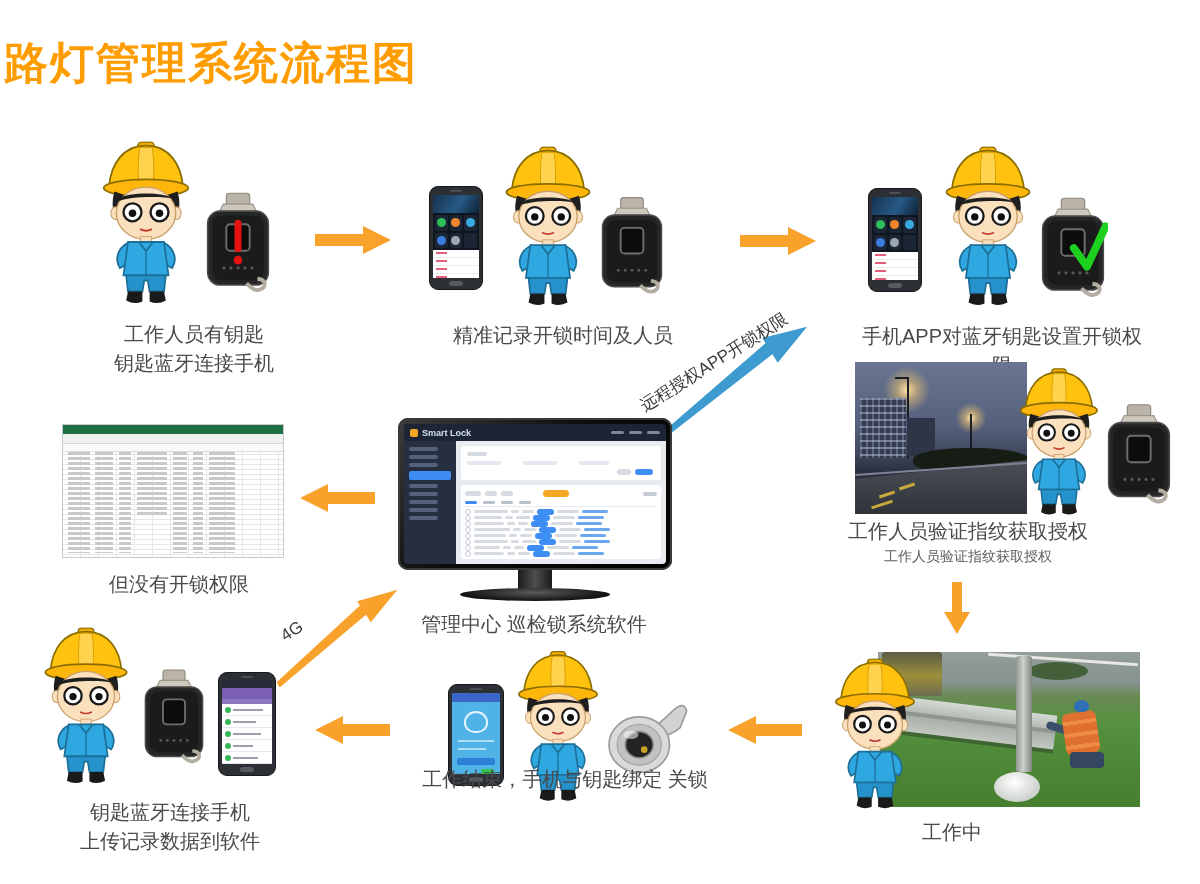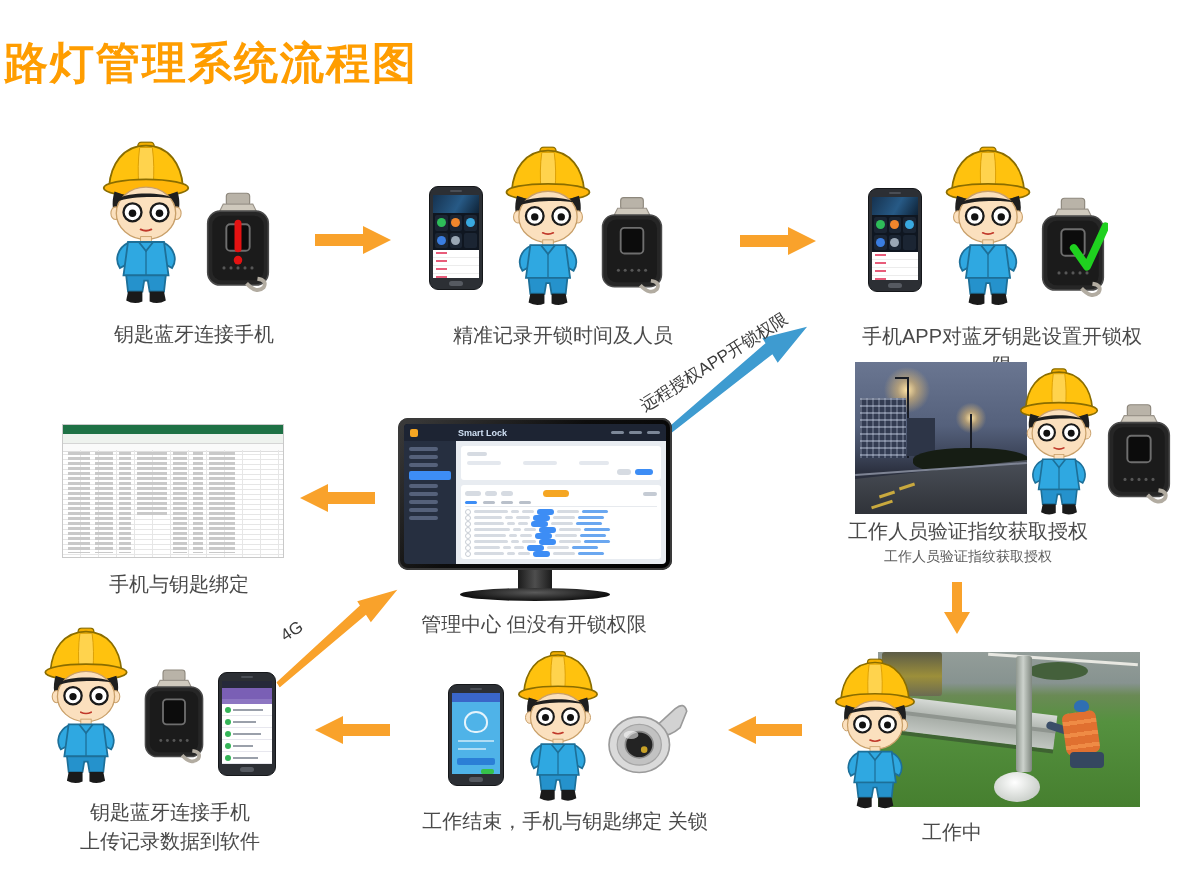--- a/index.html
+++ b/index.html
@@ -60,21 +60,21 @@
     background:repeating-linear-gradient(to bottom,#c9c9c9 0 3px,transparent 3px 5px);}
 
   
   .monitor{position:absolute;left:398px;top:418px;width:274px;}
   .bezel{width:274px;height:152px;background:linear-gradient(135deg,#3c3c3c,#0d0d0d 45%,#000);
          border-radius:10px;padding:6px;box-sizing:border-box;box-shadow:inset 0 0 0 2px #3a3a3a;}
   .m-screen{width:100%;height:100%;border-radius:4px;overflow:hidden;background:#10161f;
             display:flex;flex-direction:column;}
   .app-header{height:17px;background:#1d2433;display:flex;align-items:center;gap:4px;padding:0 6px;flex:none;}
   .logo-dot{width:8px;height:8px;border-radius:2px;background:#F5A623;flex:none;}
-  .app-title{font-size:9px;font-weight:bold;color:#cfe0f4;white-space:nowrap;margin-left:36px;}
+  .app-title{font-size:9px;font-weight:bold;color:#cfe0f4;white-space:nowrap;}
   .hdr-right{margin-left:auto;display:flex;gap:5px;}
   .hdr-bar{width:13px;height:3px;border-radius:2px;background:#7c8798;}
   .app-body{flex:1;display:flex;min-height:0;}
   .app-side{width:42px;background:#262f40;padding:6px 5px;display:flex;flex-direction:column;gap:4px;flex:none;}
   .side-item{height:4px;border-radius:2px;background:#55617a;width:70%;}
   .side-item.active{height:9px;width:100%;background:#3D8DF5;}
   .app-main{flex:1;background:#e8ecf1;padding:5px;display:flex;flex-direction:column;gap:5px;min-width:0;}
   .card{background:#fff;border-radius:3px;}
   .card.filters{height:34px;position:relative;flex:none;}
   .f-bar{position:absolute;height:4px;border-radius:2px;background:#d6dbe2;}
@@ -204,20 +204,21 @@
 
   <svg class="illus" style="left:92px;top:140px" width="108" height="168" viewBox="0 0 120 184">
       <use href="#worker"></use>
     </svg>
   <svg class="illus" style="left:203px;top:188px" width="70" height="110" viewBox="0 0 90 132">
     <use href="#btkey"></use>
     <rect x="40.5" y="36" width="9" height="42" rx="4.5" fill="#e41212"></rect>
     <circle cx="45" cy="88" r="5.5" fill="#e41212"></circle>
   </svg>
   <div class="caption" style="left:44px;top:320px;width:300px">
+    <div>工作人员有钥匙</div>
     <div>钥匙蓝牙连接手机</div>
   </div>
 
   <svg class="arrow" style="left:315px;top:226px" width="76" height="28" viewBox="0 0 76 28">
     <polygon points="0,8 48,8 48,0 76,14 48,28 48,20 0,20" fill="#F9A22B"></polygon>
     </svg>
 
   <div class="phone" style="left:429px;top:186px;width:54px;height:104px">
     <div class="screen">
       <div class="ag-banner"></div>
@@ -414,40 +415,40 @@
                   <div class="t-link"></div>
                 </div>
             </div>
           </div>
         </div>
       </div>
     </div>
     <div class="stand-neck"></div>
     <div class="stand-base"></div>
   </div>
-  <div class="caption" style="left:384px;top:610px;width:300px">管理中心 但没有开锁权限</div>
+  <div class="caption" style="left:384px;top:610px;width:300px">管理中心 巡检锁系统软件</div>
 
   <svg class="arrow" style="left:300px;top:484px" width="75" height="28" viewBox="0 0 75 28">
     <polygon points="75,8 28,8 28,0 0,14 28,28 28,20 75,20" fill="#F9A22B"></polygon>
     </svg>
 
   <div class="excel">
     <div class="x-title"></div>
     <div class="x-ribbon"></div>
     <div class="x-formula"></div>
     <div class="x-grid"></div>
     <div class="x-col" style="left:5px;width:22px"></div>
     <div class="x-col" style="left:32px;width:18px"></div>
     <div class="x-col" style="left:56px;width:12px"></div>
     <div class="x-col" style="left:74px;width:30px;bottom:40px"></div>
     <div class="x-col" style="left:110px;width:14px"></div>
     <div class="x-col" style="left:130px;width:10px"></div>
     <div class="x-col" style="left:146px;width:26px"></div>
   </div>
-  <div class="caption" style="left:79px;top:570px;width:200px">手机与钥匙绑定</div>
+  <div class="caption" style="left:79px;top:570px;width:200px">但没有开锁权限</div>
 
   <div class="photo photo-night">
     <div class="pn-glow1"></div>
     <div class="pn-pole1"></div>
     <div class="pn-arm1"></div>
     <div class="pn-bldg"></div>
     <div class="pn-bldg2"></div>
     <div class="pn-glow2"></div>
     <div class="pn-pole2"></div>
     <div class="pn-bush"></div>
@@ -500,21 +501,21 @@
       <div class="bs-btn"></div>
       <div class="bs-chip"></div>
     </div>
   </div>
   <svg class="illus" style="left:508px;top:650px" width="100" height="155" viewBox="0 0 120 184">
       <use href="#worker"></use>
     </svg>
   <svg class="illus" style="left:600px;top:700px" width="90" height="78" viewBox="0 0 110 90">
       <use href="#camlock"></use>
     </svg>
-  <div class="caption" style="left:415px;top:807px;width:300px">工作结束，手机与钥匙绑定 关锁</div>
+  <div class="caption" style="left:415px;top:765px;width:300px">工作结束，手机与钥匙绑定 关锁</div>
 
   <svg class="arrow" style="left:315px;top:716px" width="75" height="28" viewBox="0 0 75 28">
     <polygon points="75,8 28,8 28,0 0,14 28,28 28,20 75,20" fill="#F9A22B"></polygon>
     </svg>
 
   <svg class="illus" style="left:34px;top:624px" width="104" height="166" viewBox="0 0 120 184">
       <use href="#worker"></use>
     </svg>
   <svg class="illus" style="left:141px;top:661px" width="66" height="112" viewBox="0 0 90 132">
       <use href="#btkey"></use>

